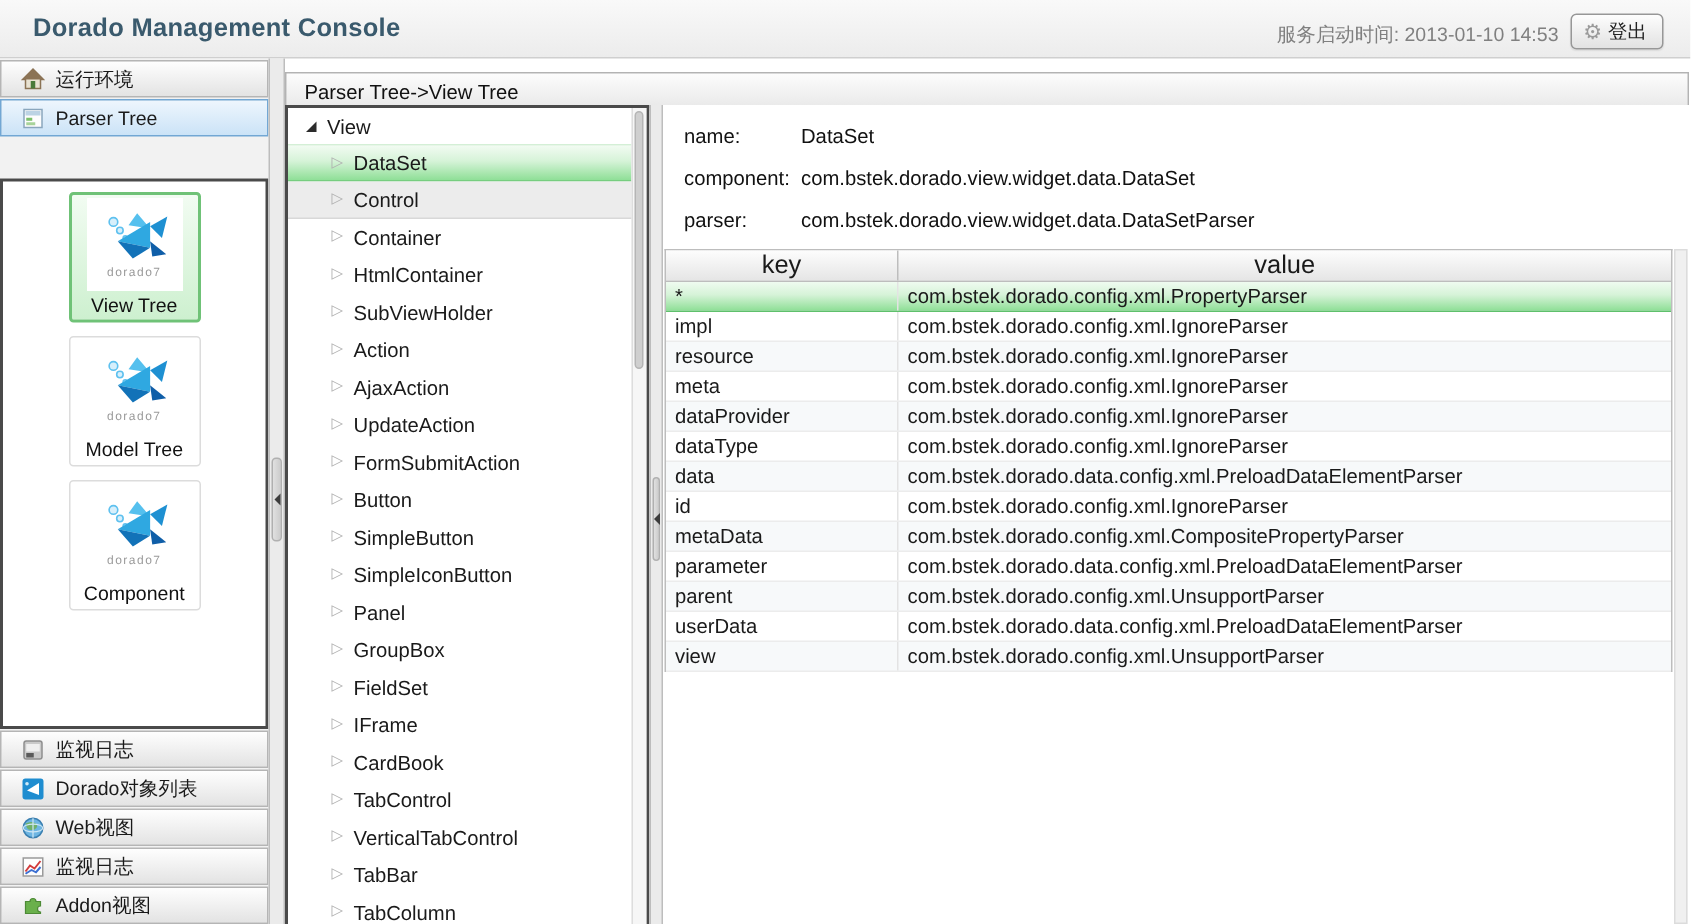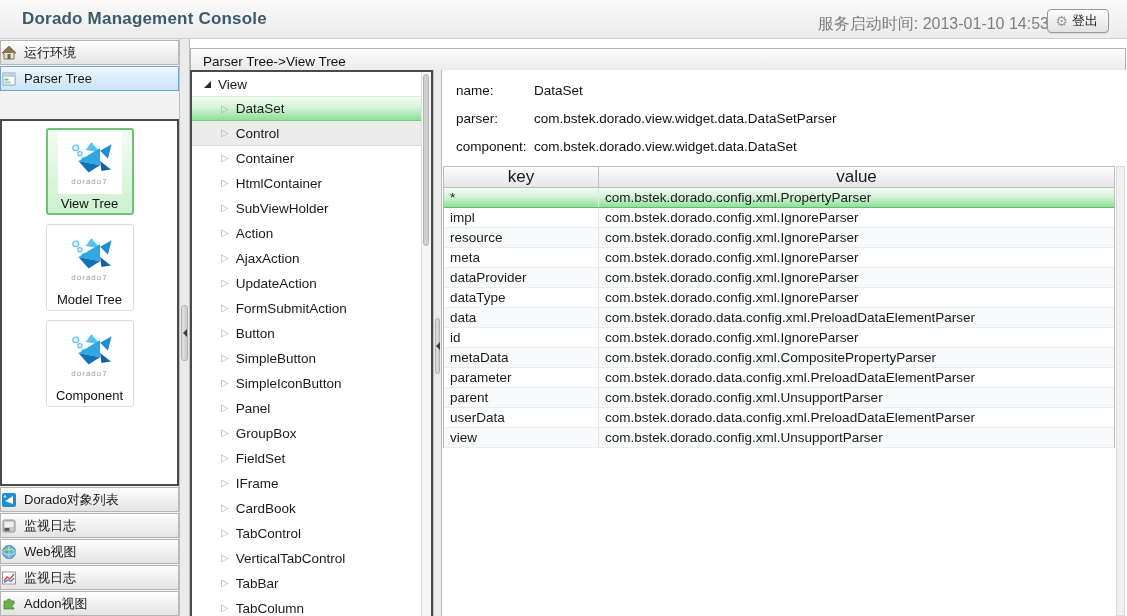--- a/index.html
+++ b/index.html
@@ -5,31 +5,31 @@
   * { box-sizing: border-box; margin: 0; padding: 0; }
   html,body { width:1127px; height:616px; overflow:hidden; }
   body {
     font-family: "Liberation Sans", "DejaVu Sans", sans-serif;
     font-size: 13px; color:#1a1a1a; background:#fff; position:relative;
   }
   
   .app-header{ position:absolute; left:0; top:0; width:1127px; height:39px;
     background:linear-gradient(180deg,#f9f9f9,#ececec); border-bottom:1px solid #cfcfcf;}
   .app-title{ position:absolute; left:22px; top:9px; font-size:17px; font-weight:bold; color:#3a5a6d; letter-spacing:.2px;}
-  .server-time{ position:absolute; right:78px; top:14px; color:#808080; font-size:16px;}
+  .server-time{ position:absolute; right:88px; top:14px; color:#808080; font-size:13px;}
   .logout-btn{ position:absolute; right:18px; top:9px; height:24px; padding:0 10px 0 7px;
     display:flex; align-items:center; gap:4px; background:linear-gradient(180deg,#fdfdfd,#e2e2e2);
     border:1px solid #979797; border-radius:4px; font-size:13px; color:#222; cursor:pointer;
     box-shadow:0 1px 1px rgba(0,0,0,.08);}
   .gear{ color:#9a9a9a; font-size:14px; line-height:1;}
   
   .sidebar{ position:absolute; left:0; top:39px; width:179px; height:577px;
     display:flex; flex-direction:column; background:#f2f2f2;}
   .acc-header{ height:25px; margin:1px 0 0 0; flex:0 0 25px; display:flex; align-items:center; gap:7px;
-    background:linear-gradient(180deg,#fefefe,#e3e3e3);
+    padding-left:13px; background:linear-gradient(180deg,#fefefe,#e3e3e3);
     border:1px solid #b5b5b5; font-size:13px; color:#1a1a1a; cursor:pointer;}
   .acc-header.selected{ background:linear-gradient(180deg,#eef6fd,#cbe3f7); border-color:#72a7d4;}
   .side-content{ flex:1 1 auto; background:#fff; border:2px solid #4a4a4a; border-top-width:2px;
     display:flex; flex-direction:column; align-items:center; padding-top:7px; gap:9px; overflow:hidden;margin-top:28px;}
   .tile{ width:88px; border:1px solid #dcdcdc; border-radius:3px; background:#fff;
     text-align:center; padding:3px 0 3px; cursor:pointer;}
   .tile.selected{ border:2px solid #6fc277; background:linear-gradient(180deg,#f2fcf2,#cdf0cf); padding:2px 0;}
   .iconbox{ width:64px; height:62px; margin:0 auto; background:#fff; display:flex;
     flex-direction:column; align-items:center; justify-content:center;}
   .logo-text{ font-size:8px; color:#9a9a9a; letter-spacing:1px; margin-top:1px;}
@@ -168,34 +168,34 @@
           <polygon points="46,28 61,40 48,42" fill="#0f5ea8"></polygon>
         </svg>
         <div class="logo-text">dorado7</div>
       </div>
       <div class="tile-label">Component</div>
     </div>
   </div>
 
   <div class="acc-header">
     <svg class="icon16" viewBox="0 0 16 16">
+      <rect x="2" y="2" width="12" height="12" rx="1.5" fill="#c9c9c9" stroke="#8e8e8e"></rect>
+      <rect x="3.5" y="4" width="9" height="5" fill="#efefef"></rect>
+      <rect x="3.5" y="10" width="5" height="3" fill="#5a5a5a"></rect>
+    </svg>
+    <span>监视日志</span>
+  </div>
+
+  <div class="acc-header">
+    <svg class="icon16" viewBox="0 0 16 16">
       <rect x="1" y="1" width="14" height="14" rx="2" fill="#1f8dd0"></rect>
       <polygon points="4,9 12,4 12,12" fill="#ffffff"></polygon>
       <circle cx="4" cy="4.5" r="1.2" fill="#cfeaf8"></circle>
     </svg>
     <span>Dorado对象列表</span>
-  </div>
-
-  <div class="acc-header">
-    <svg class="icon16" viewBox="0 0 16 16">
-      <rect x="2" y="2" width="12" height="12" rx="1.5" fill="#c9c9c9" stroke="#8e8e8e"></rect>
-      <rect x="3.5" y="4" width="9" height="5" fill="#efefef"></rect>
-      <rect x="3.5" y="10" width="5" height="3" fill="#5a5a5a"></rect>
-    </svg>
-    <span>监视日志</span>
   </div>
 
   <div class="acc-header">
     <svg class="icon16" viewBox="0 0 16 16">
       <circle cx="8" cy="8" r="6.5" fill="#6db5e2" stroke="#3a7fb0"></circle>
       <path d="M3,5 Q7,3 10,5 Q12,7 9,9 Q5,10 4,8 Z" fill="#6fb06a"></path>
       <ellipse cx="8" cy="8" rx="6.5" ry="2.6" fill="none" stroke="#cfe7f5" stroke-width=".8"></ellipse>
       <line x1="8" y1="1.5" x2="8" y2="14.5" stroke="#cfe7f5" stroke-width=".8"></line>
     </svg>
     <span>Web视图</span>
@@ -330,26 +330,26 @@
   </div>
 </div>
 
 <div class="right-panel">
   <div class="details">
     <div class="field-row">
       <div class="field-label">name:</div>
       <div class="field-value">DataSet</div>
     </div>
     <div class="field-row">
+      <div class="field-label">component:</div>
+      <div class="field-value">com.bstek.dorado.view.widget.data.DataSet</div>
+    </div>
+    <div class="field-row">
       <div class="field-label">parser:</div>
       <div class="field-value">com.bstek.dorado.view.widget.data.DataSetParser</div>
-    </div>
-    <div class="field-row">
-      <div class="field-label">component:</div>
-      <div class="field-value">com.bstek.dorado.view.widget.data.DataSet</div>
     </div>
   </div>
 
   <div class="kv-table">
     <div class="kv-head">
       <div class="col-key">key</div>
       <div class="col-value">value</div>
     </div>
     <div id="kv-body">
         <div class="kv-row selected">

